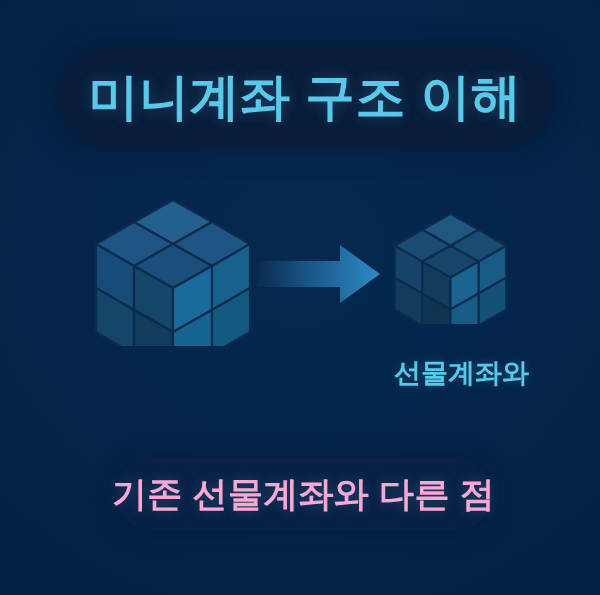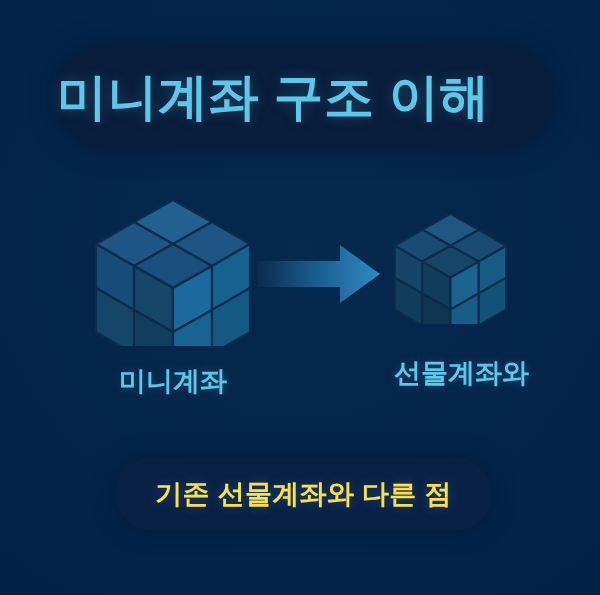--- a/index.html
+++ b/index.html
@@ -25,20 +25,21 @@
     position: absolute;
     left: 57px;
     top: 46px;
     width: 496px;
     height: 102px;
     border-radius: 51px;
     background: #091d3c;
     box-shadow: 0 0 26px rgba(3, 18, 38, 0.55);
     display: flex;
     align-items: center;
+    justify-content: center;
   }
   .title-text {
     font-size: 50px;
     font-weight: bold;
     color: #5ac8e8;
     letter-spacing: 0.5px;
     line-height: 1;
     white-space: nowrap;
     text-shadow: 0 0 14px rgba(90, 200, 232, 0.25);
   }
@@ -86,23 +87,23 @@
     width: 377px;
     height: 72px;
     border-radius: 36px;
     background: #0a2146;
     box-shadow: 0 0 22px rgba(4, 20, 42, 0.5);
     display: flex;
     align-items: center;
     justify-content: center;
   }
   .bottom-text {
-    font-size: 27px;
+    font-size: 35px;
     font-weight: bold;
-    color: #fde047;
+    color: #f9a8d4;
     letter-spacing: 0.3px;
     white-space: nowrap;
     text-shadow: 0 0 12px rgba(90, 200, 232, 0.25);
   }
 </style>
 </head>
 <body>
 
 <div id="infographic">
 
@@ -126,21 +127,20 @@
           <polygon points="1,90 39,112 39,156 1,134" fill="#154569"></polygon>
           <polygon points="39,112 78,134 78,178 39,156" fill="#123d5f"></polygon>
 
           <polygon points="78,90 117,68 117,112 78,134" fill="#1b6a9e"></polygon>
           <polygon points="117,68 155,46 155,90 117,112" fill="#176architecture" opacity="0"></polygon>
           <polygon points="117,68 155,46 155,90 117,112" fill="#17618f"></polygon>
           <polygon points="78,134 117,112 117,156 78,178" fill="#176492"></polygon>
           <polygon points="117,112 155,90 155,134 117,156" fill="#145981"></polygon>
         </g>
       </svg>
-      <div class="cube-label">미니계좌</div>
     </div>
 
     <div class="arrow-wrap">
       <svg width="122" height="58" viewBox="0 0 122 58">
         <defs>
           <linearGradient id="arrowGrad" x1="0" y1="0" x2="1" y2="0">
             <stop offset="0%" stop-color="#0b2b4f"></stop>
             <stop offset="45%" stop-color="#1a5a8c"></stop>
             <stop offset="100%" stop-color="#2f8ac4"></stop>
           </linearGradient>

